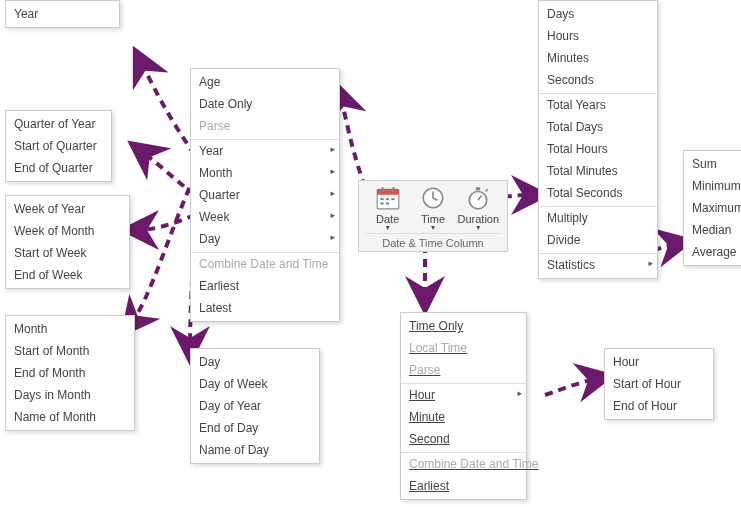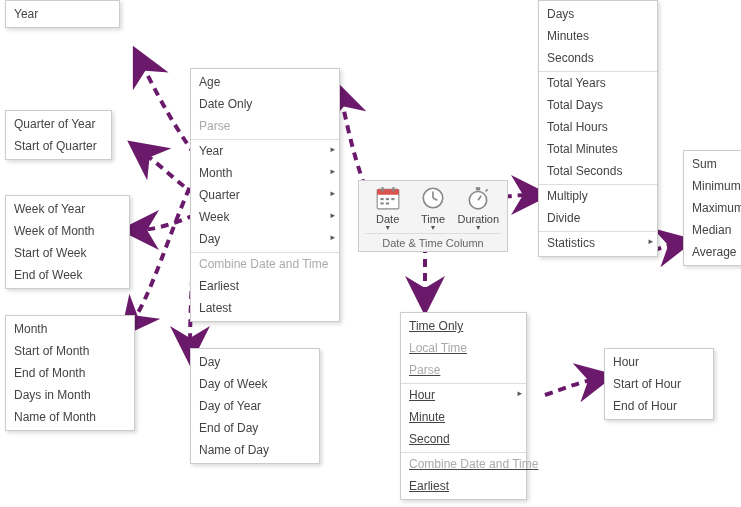--- a/index.html
+++ b/index.html
@@ -133,20 +133,21 @@
   <div class="grp-title">Date &amp; Time Column</div>
 </div>
 
 <div class="menu" style="left:5px; top:0px; width:115px;">
   <div class="item"><span>Year</span></div>
 </div>
 
 <div class="menu" style="left:5px; top:110px; width:107px;">
   <div class="item"><span>Quarter of Year</span></div>
   <div class="item"><span>Start of Quarter</span></div>
+  <div class="item"><span>End of Quarter</span></div>
 </div>
 
 <div class="menu" style="left:5px; top:195px; width:125px;">
   <div class="item"><span>Week of Year</span></div>
   <div class="item"><span>Week of Month</span></div>
   <div class="item"><span>Start of Week</span></div>
   <div class="item"><span>End of Week</span></div>
 </div>
 
 <div class="menu" style="left:5px; top:315px; width:130px;">
@@ -191,20 +192,21 @@
 </div>
 
 <div class="menu" style="left:604px; top:348px; width:110px;">
   <div class="item"><span>Hour</span></div>
   <div class="item"><span>Start of Hour</span></div>
   <div class="item"><span>End of Hour</span></div>
 </div>
 
 <div class="menu" style="left:538px; top:0px; width:120px;">
   <div class="item"><span>Days</span></div>
+  <div class="item"><span>Hours</span></div>
   <div class="item"><span>Minutes</span></div>
   <div class="item"><span>Seconds</span></div>
   <div class="item sep"><span>Total Years</span></div>
   <div class="item"><span>Total Days</span></div>
   <div class="item"><span>Total Hours</span></div>
   <div class="item"><span>Total Minutes</span></div>
   <div class="item"><span>Total Seconds</span></div>
   <div class="item sep"><span>Multiply</span></div>
   <div class="item"><span>Divide</span></div>
   <div class="item sep"><span>Statistics</span><span class="arrow">▸</span></div>

